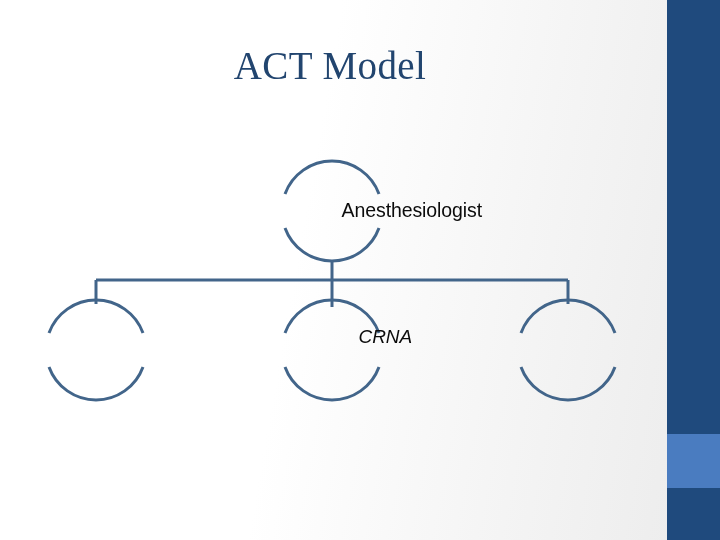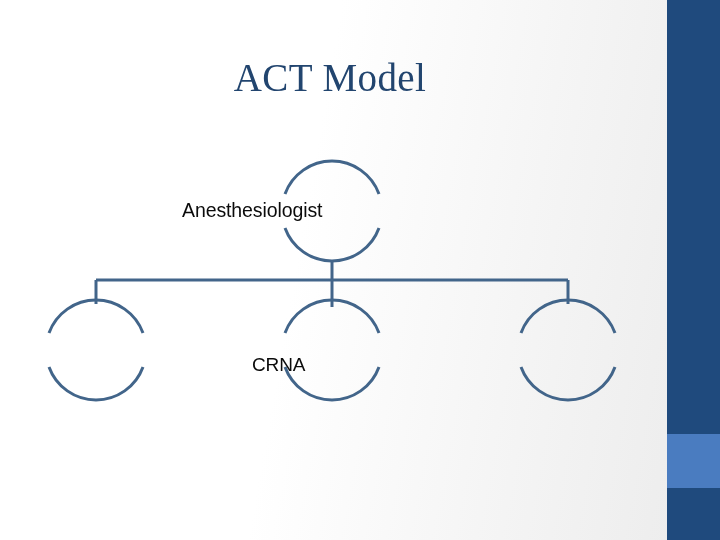--- a/index.html
+++ b/index.html
@@ -42,59 +42,59 @@
     left: 0;
     top: 44px;
     width: 660px;
     text-align: center;
     font-family: "Liberation Serif", serif;
     font-size: 39px;
     line-height: 44px;
     color: #22456f;
     letter-spacing: 0.4px;
     white-space: nowrap;
-    margin-top: 12px;
   }
   
   .diagram {
     position: absolute;
     left: 0;
     top: 0;
     width: 720px;
     height: 540px;
   }
   .diagram svg {
     display: block;
   }
   
   .node-label {
     position: absolute;
-    text-align: left;
+    text-align: right;
     color: #0b0b0b;
     font-family: "Liberation Sans", sans-serif;
     font-size: 19px;
     line-height: 26px;
     white-space: pre-line;
     letter-spacing: -0.1px;
   }
   .node-label.root {
     left: 182px;
     top: 197px;
     width: 300px;
     font-size: 19.5px;
   }
   .node-label.n0 {
     left: 16px;
     top: 322px;
     width: 160px;
   }
   .node-label.n1 {
     left: 252px;
-    top: 352px;
+    top: 324px;
     width: 160px;
+    font-style: italic;
   }
   .node-label.n2 {
     left: 488px;
     top: 336px;
     width: 160px;
   }
 </style>
 </head>
 <body>
 

